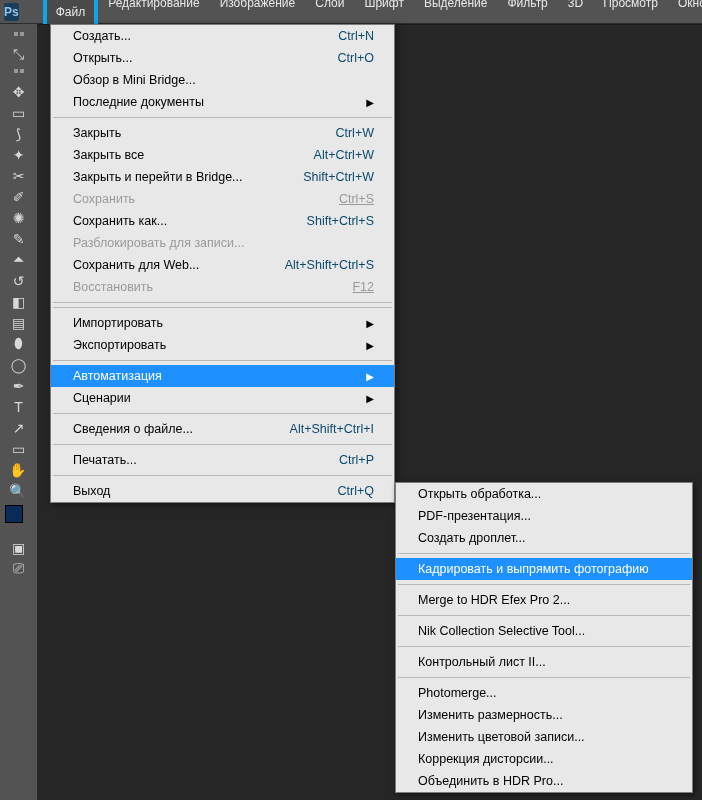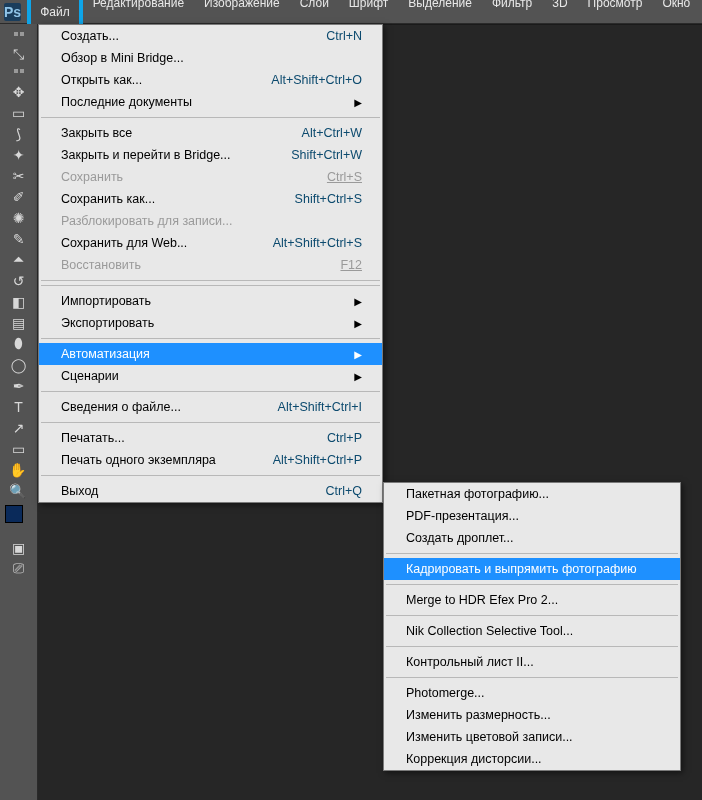--- a/index.html
+++ b/index.html
@@ -23,23 +23,23 @@
   }
   .ps-logo {
     width: 24px;
     height: 18px;
     background: #1a3d5c;
     border-radius: 2px;
     display: flex;
     align-items: center;
     justify-content: center;
     font-weight: bold;
-    font-size: 14px;
+    font-size: 12px;
     color: #8fc4e8;
-    margin-right: 6px;
+    margin-right: 24px;
   }
   .menu-item {
     padding: 4px 10px;
     color: #e8e8e8;
     cursor: default;
   }
   .menu-item.active {
     background: #4a4a4a;
     border: 4px solid #0ea5e9;
     padding: 9px 9px;
@@ -91,20 +91,21 @@
   .dbltab span {
     width:4px; height:4px; background:#999; display:block;
   }
   .dropdown {
     position: absolute;
     background: #e8e8e8;
     border: 1px solid #7a7a7a;
     box-shadow: 2px 2px 6px rgba(0,0,0,0.5);
     color: #000;
     font-size: 12.5px;
+    margin-left: 12px;
   }
   .dropdown-main {
     top: 24px;
     left: 38px;
     width: 345px;
   }
   .dropdown-sub {
     top: 482px;
     left: 383px;
     width: 298px;
@@ -208,31 +209,35 @@
   </div>
   <div class="canvas-area"></div>
 </div>
 
 <div class="dropdown dropdown-main" id="file-menu">
     <div class="dd-item">
       <span>Создать...</span>
       <span class="shortcut">Ctrl+N</span>
     </div>
     <div class="dd-item">
+      <span>Открыть...</span>
+      <span class="shortcut">Ctrl+O</span>
+    </div>
+    <div class="dd-item">
       <span>Обзор в Mini Bridge...</span>
     </div>
     <div class="dd-item">
-      <span>Открыть как...</span>
-      <span class="shortcut">Alt+Shift+Ctrl+O</span>
-    </div>
-    <div class="dd-item">
       <span>Последние документы</span>
       <span class="arrow">▶</span>
     </div>
     <div class="dd-sep"></div>
+    <div class="dd-item">
+      <span>Закрыть</span>
+      <span class="shortcut">Ctrl+W</span>
+    </div>
     <div class="dd-item">
       <span>Закрыть все</span>
       <span class="shortcut">Alt+Ctrl+W</span>
     </div>
     <div class="dd-item">
       <span>Закрыть и перейти в Bridge...</span>
       <span class="shortcut">Shift+Ctrl+W</span>
     </div>
     <div class="dd-item disabled">
       <span>Сохранить</span>
@@ -275,34 +280,30 @@
     <div class="dd-sep"></div>
     <div class="dd-item">
       <span>Сведения о файле...</span>
       <span class="shortcut">Alt+Shift+Ctrl+I</span>
     </div>
     <div class="dd-sep"></div>
     <div class="dd-item">
       <span>Печатать...</span>
       <span class="shortcut">Ctrl+P</span>
     </div>
-    <div class="dd-item">
-      <span>Печать одного экземпляра</span>
-      <span class="shortcut">Alt+Shift+Ctrl+P</span>
-    </div>
     <div class="dd-sep"></div>
     <div class="dd-item">
       <span>Выход</span>
       <span class="shortcut">Ctrl+Q</span>
     </div>
   </div>
 
 <div class="dropdown dropdown-sub" id="automate-menu">
     <div class="dd-item">
-      <span>Пакетная фотографию...</span>
+      <span>Открыть обработка...</span>
     </div>
     <div class="dd-item">
       <span>PDF-презентация...</span>
     </div>
     <div class="dd-item">
       <span>Создать дроплет...</span>
     </div>
     <div class="dd-sep"></div>
     <div class="dd-item highlight">
       <span>Кадрировать и выпрямить фотографию</span>
@@ -325,13 +326,16 @@
     </div>
     <div class="dd-item">
       <span>Изменить размерность...</span>
     </div>
     <div class="dd-item">
       <span>Изменить цветовой записи...</span>
     </div>
     <div class="dd-item">
       <span>Коррекция дисторсии...</span>
     </div>
+    <div class="dd-item">
+      <span>Объединить в HDR Pro...</span>
+    </div>
   </div>
 
 </body></html>

